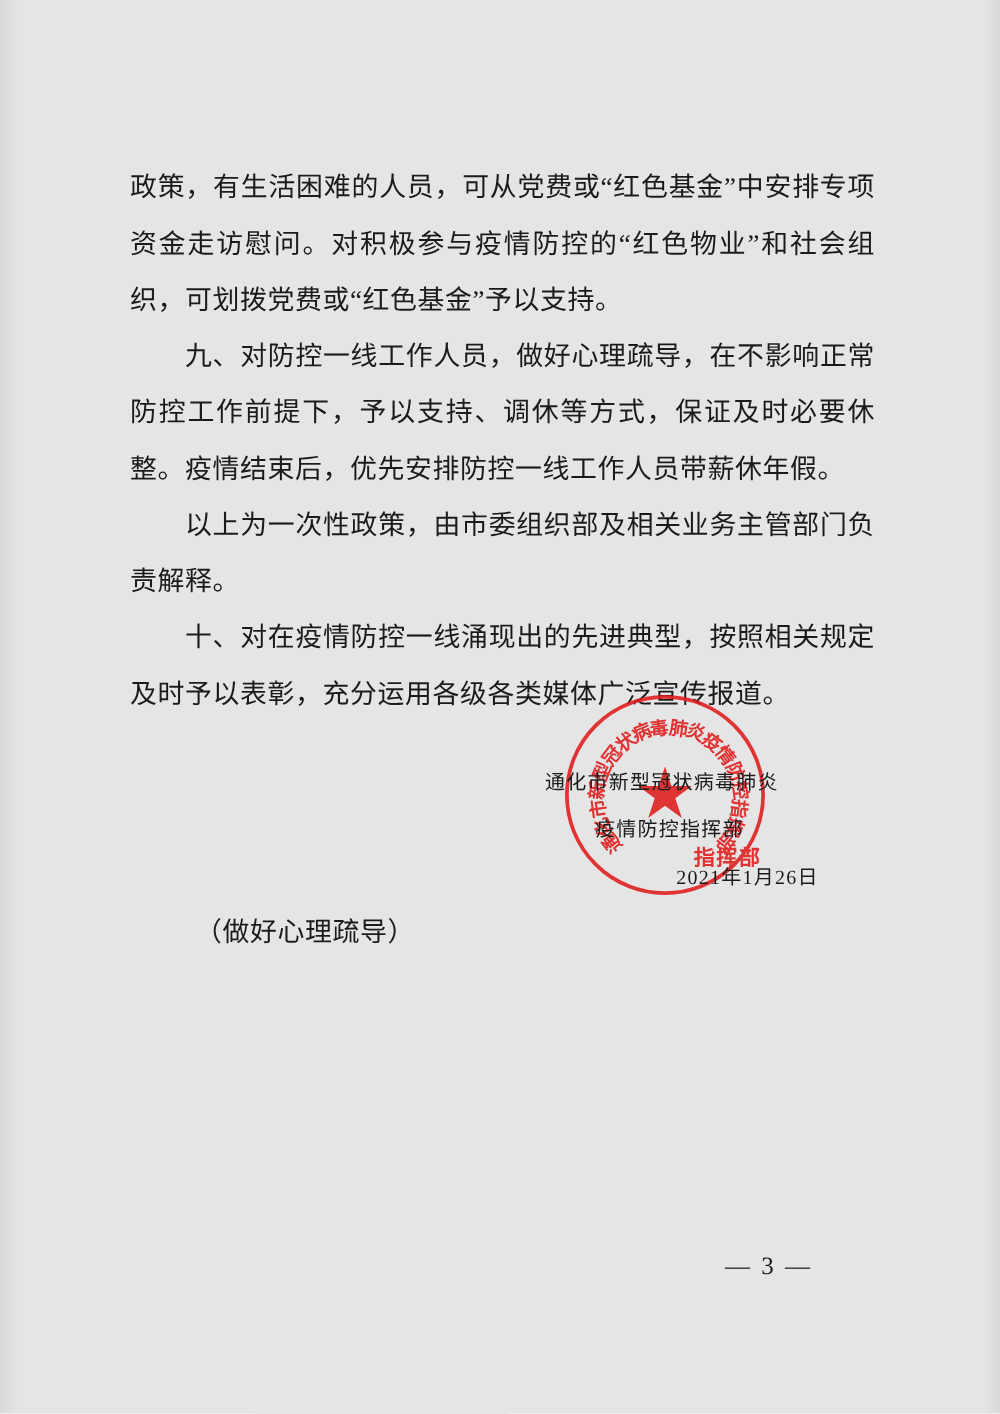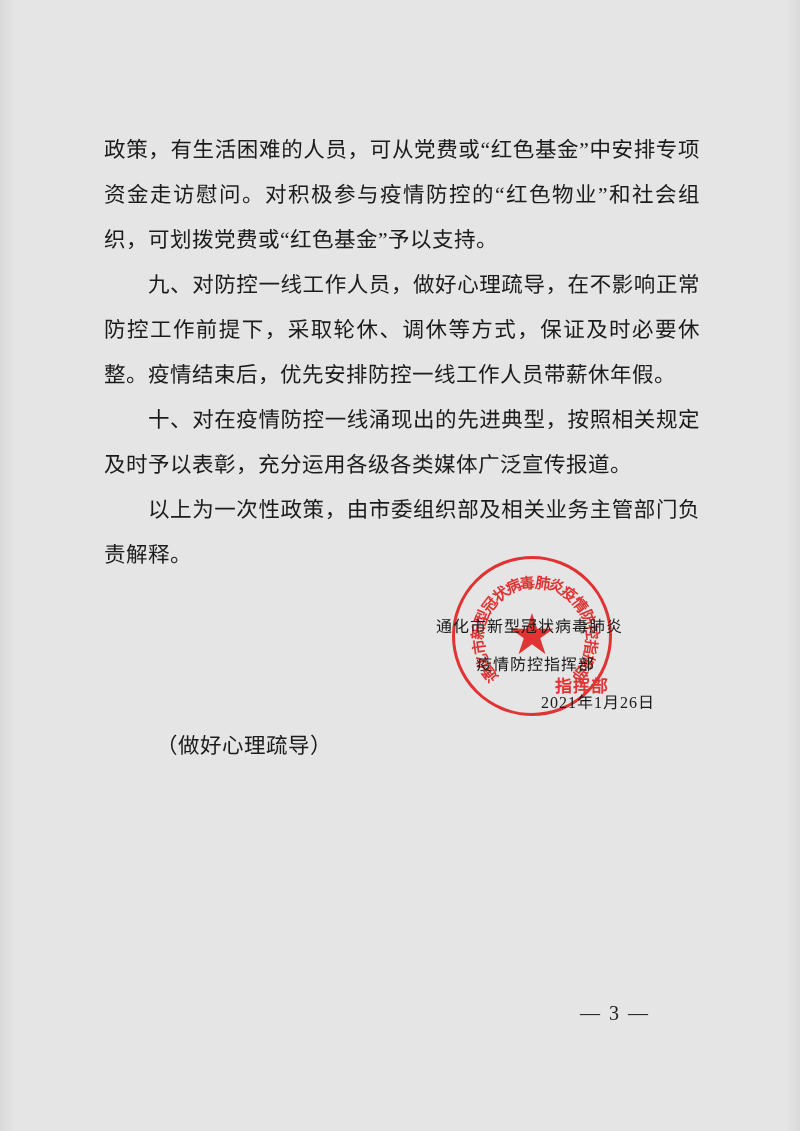--- a/index.html
+++ b/index.html
@@ -158,23 +158,23 @@
     margin-left: 430px;
   }
 </style>
 </head>
 <body>
 
 <div class="page">
 
   <div class="body-area">
     <p class="para">政策，有生活困难的人员，可从党费或“红色基金”中安排专项资金走访慰问。对积极参与疫情防控的“红色物业”和社会组织，可划拨党费或“红色基金”予以支持。</p>
-    <p class="para indent">九、对防控一线工作人员，做好心理疏导，在不影响正常防控工作前提下，采取轮休、调休等方式，保证及时必要休整。疫情结束后，优先安排防控一线工作人员带薪休年假。</p>
+    <p class="para indent">九、对防控一线工作人员，做好心理疏导，在不影响正常防控工作前提下，予以支持、调休等方式，保证及时必要休整。疫情结束后，优先安排防控一线工作人员带薪休年假。</p>
+    <p class="para indent">以上为一次性政策，由市委组织部及相关业务主管部门负责解释。</p>
     <p class="para indent">十、对在疫情防控一线涌现出的先进典型，按照相关规定及时予以表彰，充分运用各级各类媒体广泛宣传报道。</p>
-    <p class="para indent">以上为一次性政策，由市委组织部及相关业务主管部门负责解释。</p>
   </div>
 
   <div class="seal">
     <div class="arc-text" id="seal-arc">
         <span>
           <i style="left: -45.7046px; top: 35.7084px; transform: translate(-50%, -50%) rotate(-128deg);">通</i>
         </span>
         <span>
           <i style="left: -53.4125px; top: 22.6076px; transform: translate(-50%, -50%) rotate(-112.941deg);">化</i>
         </span>

